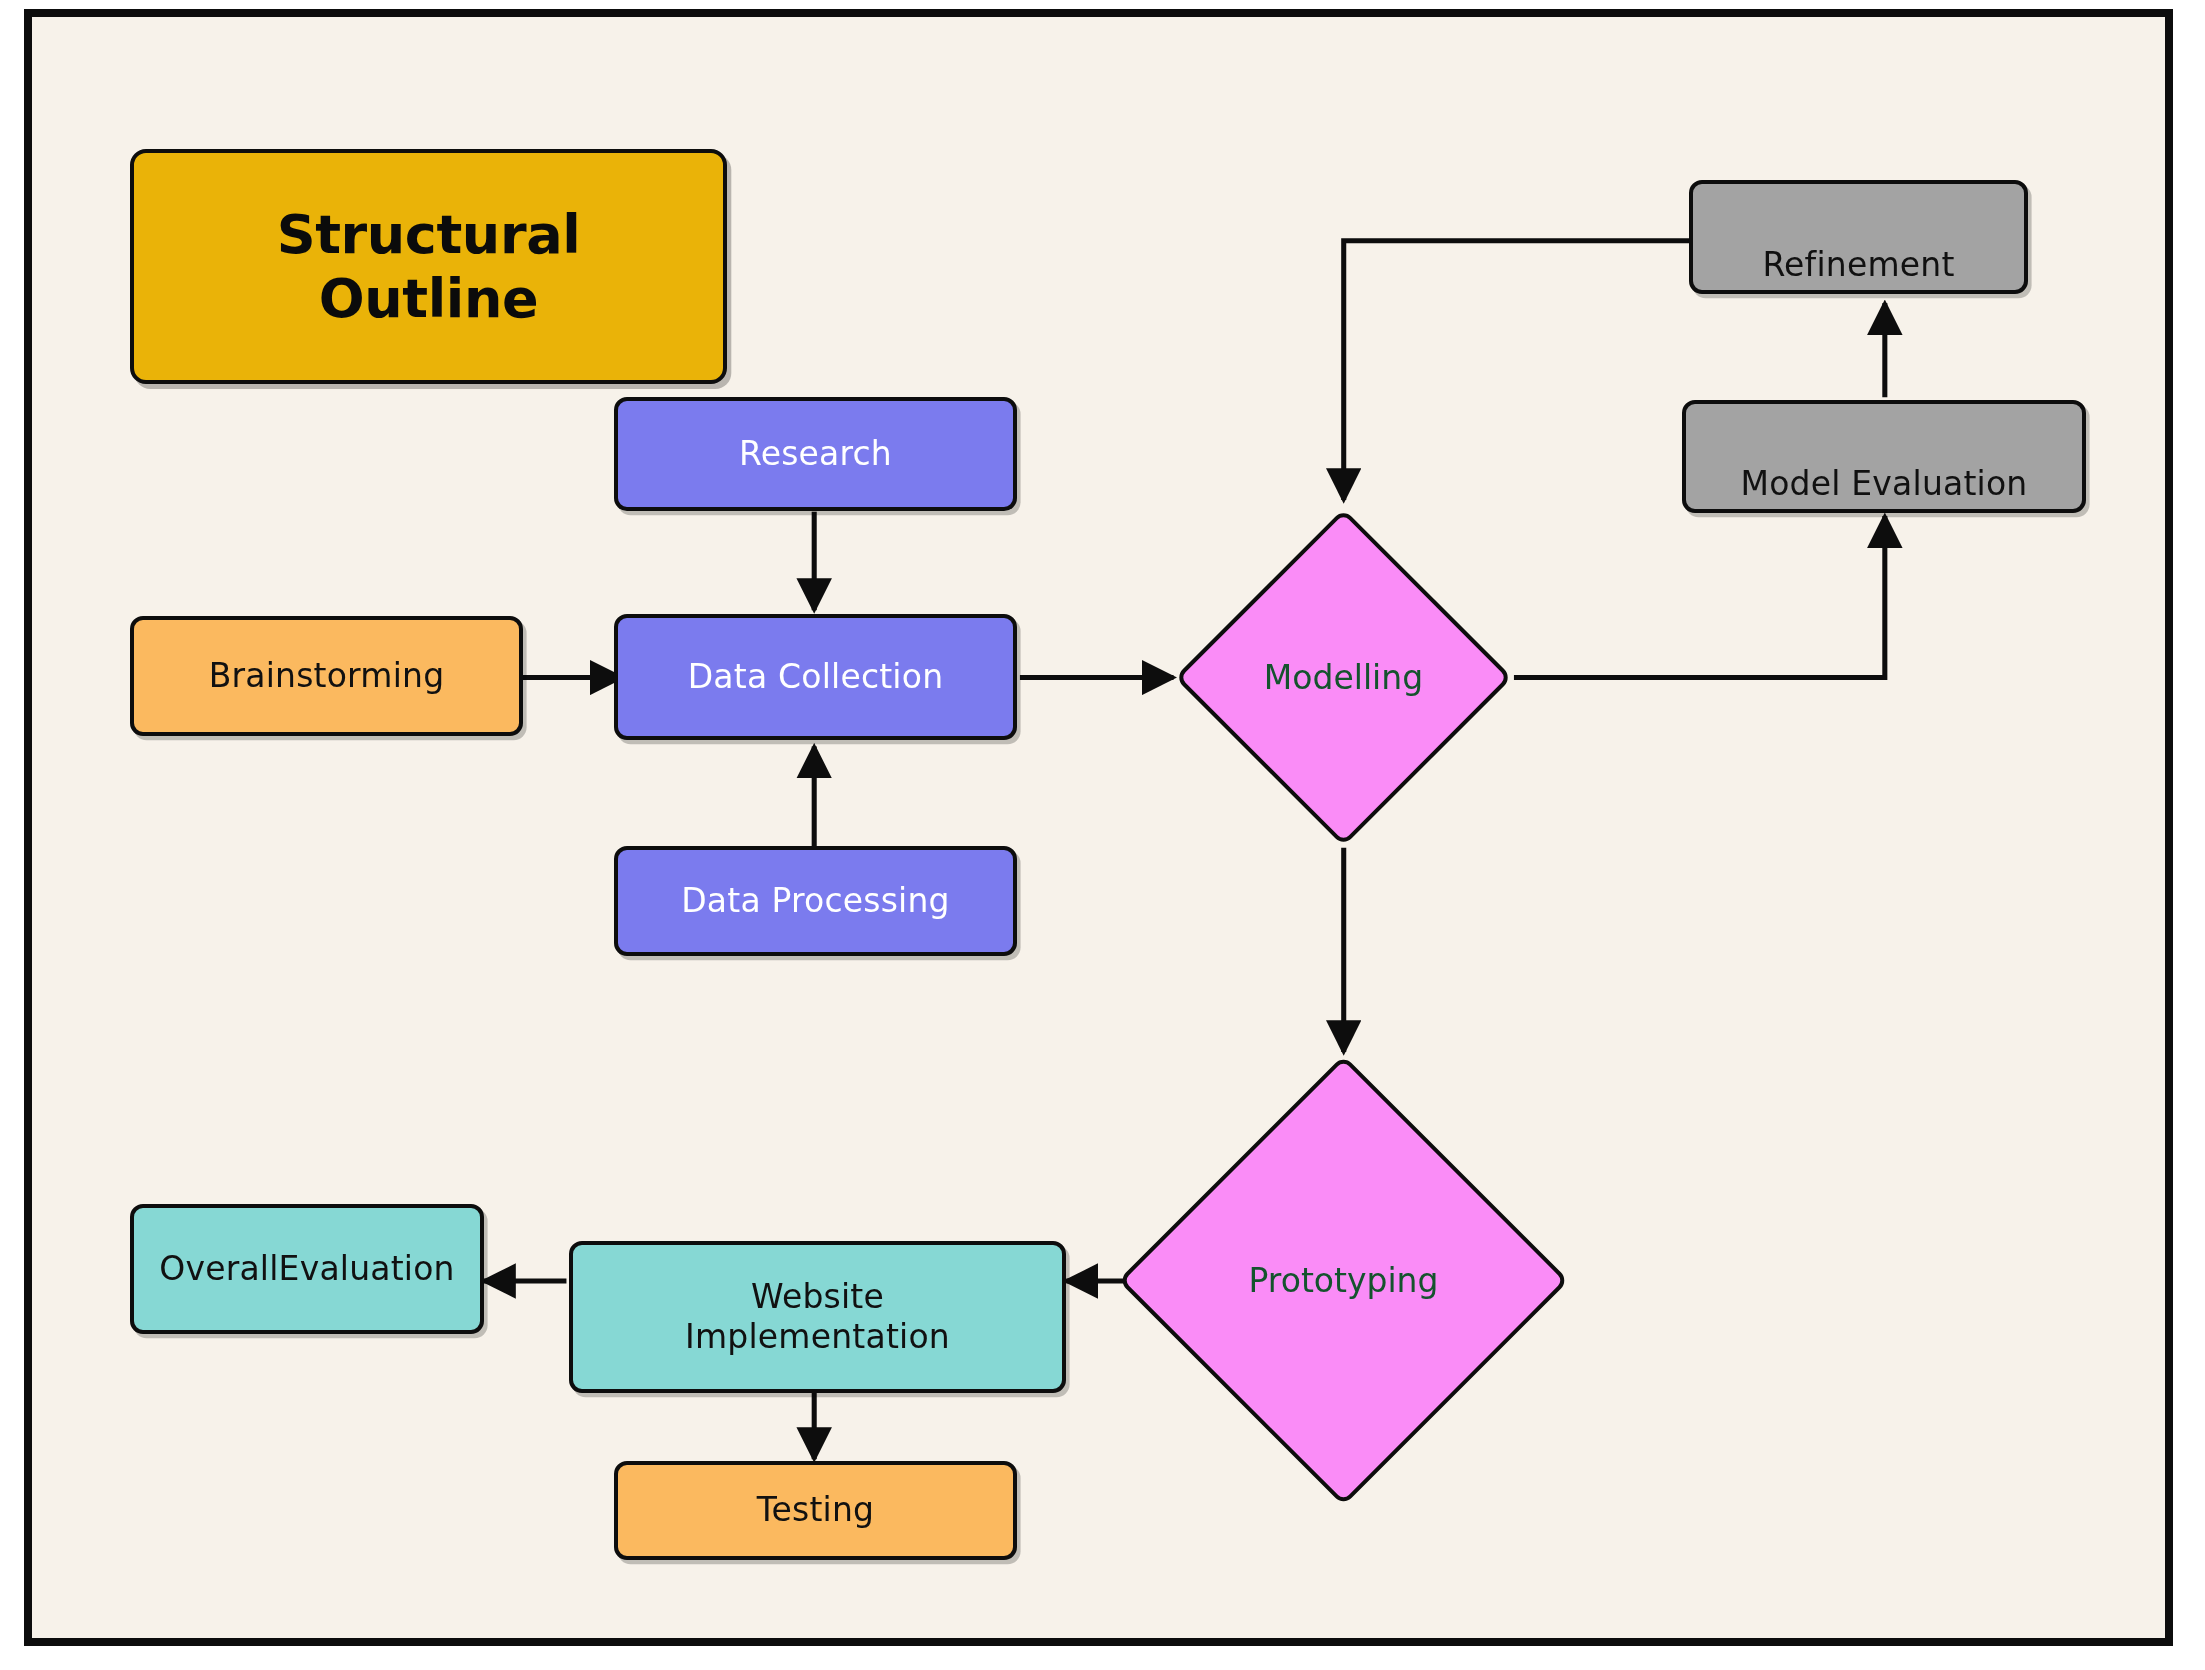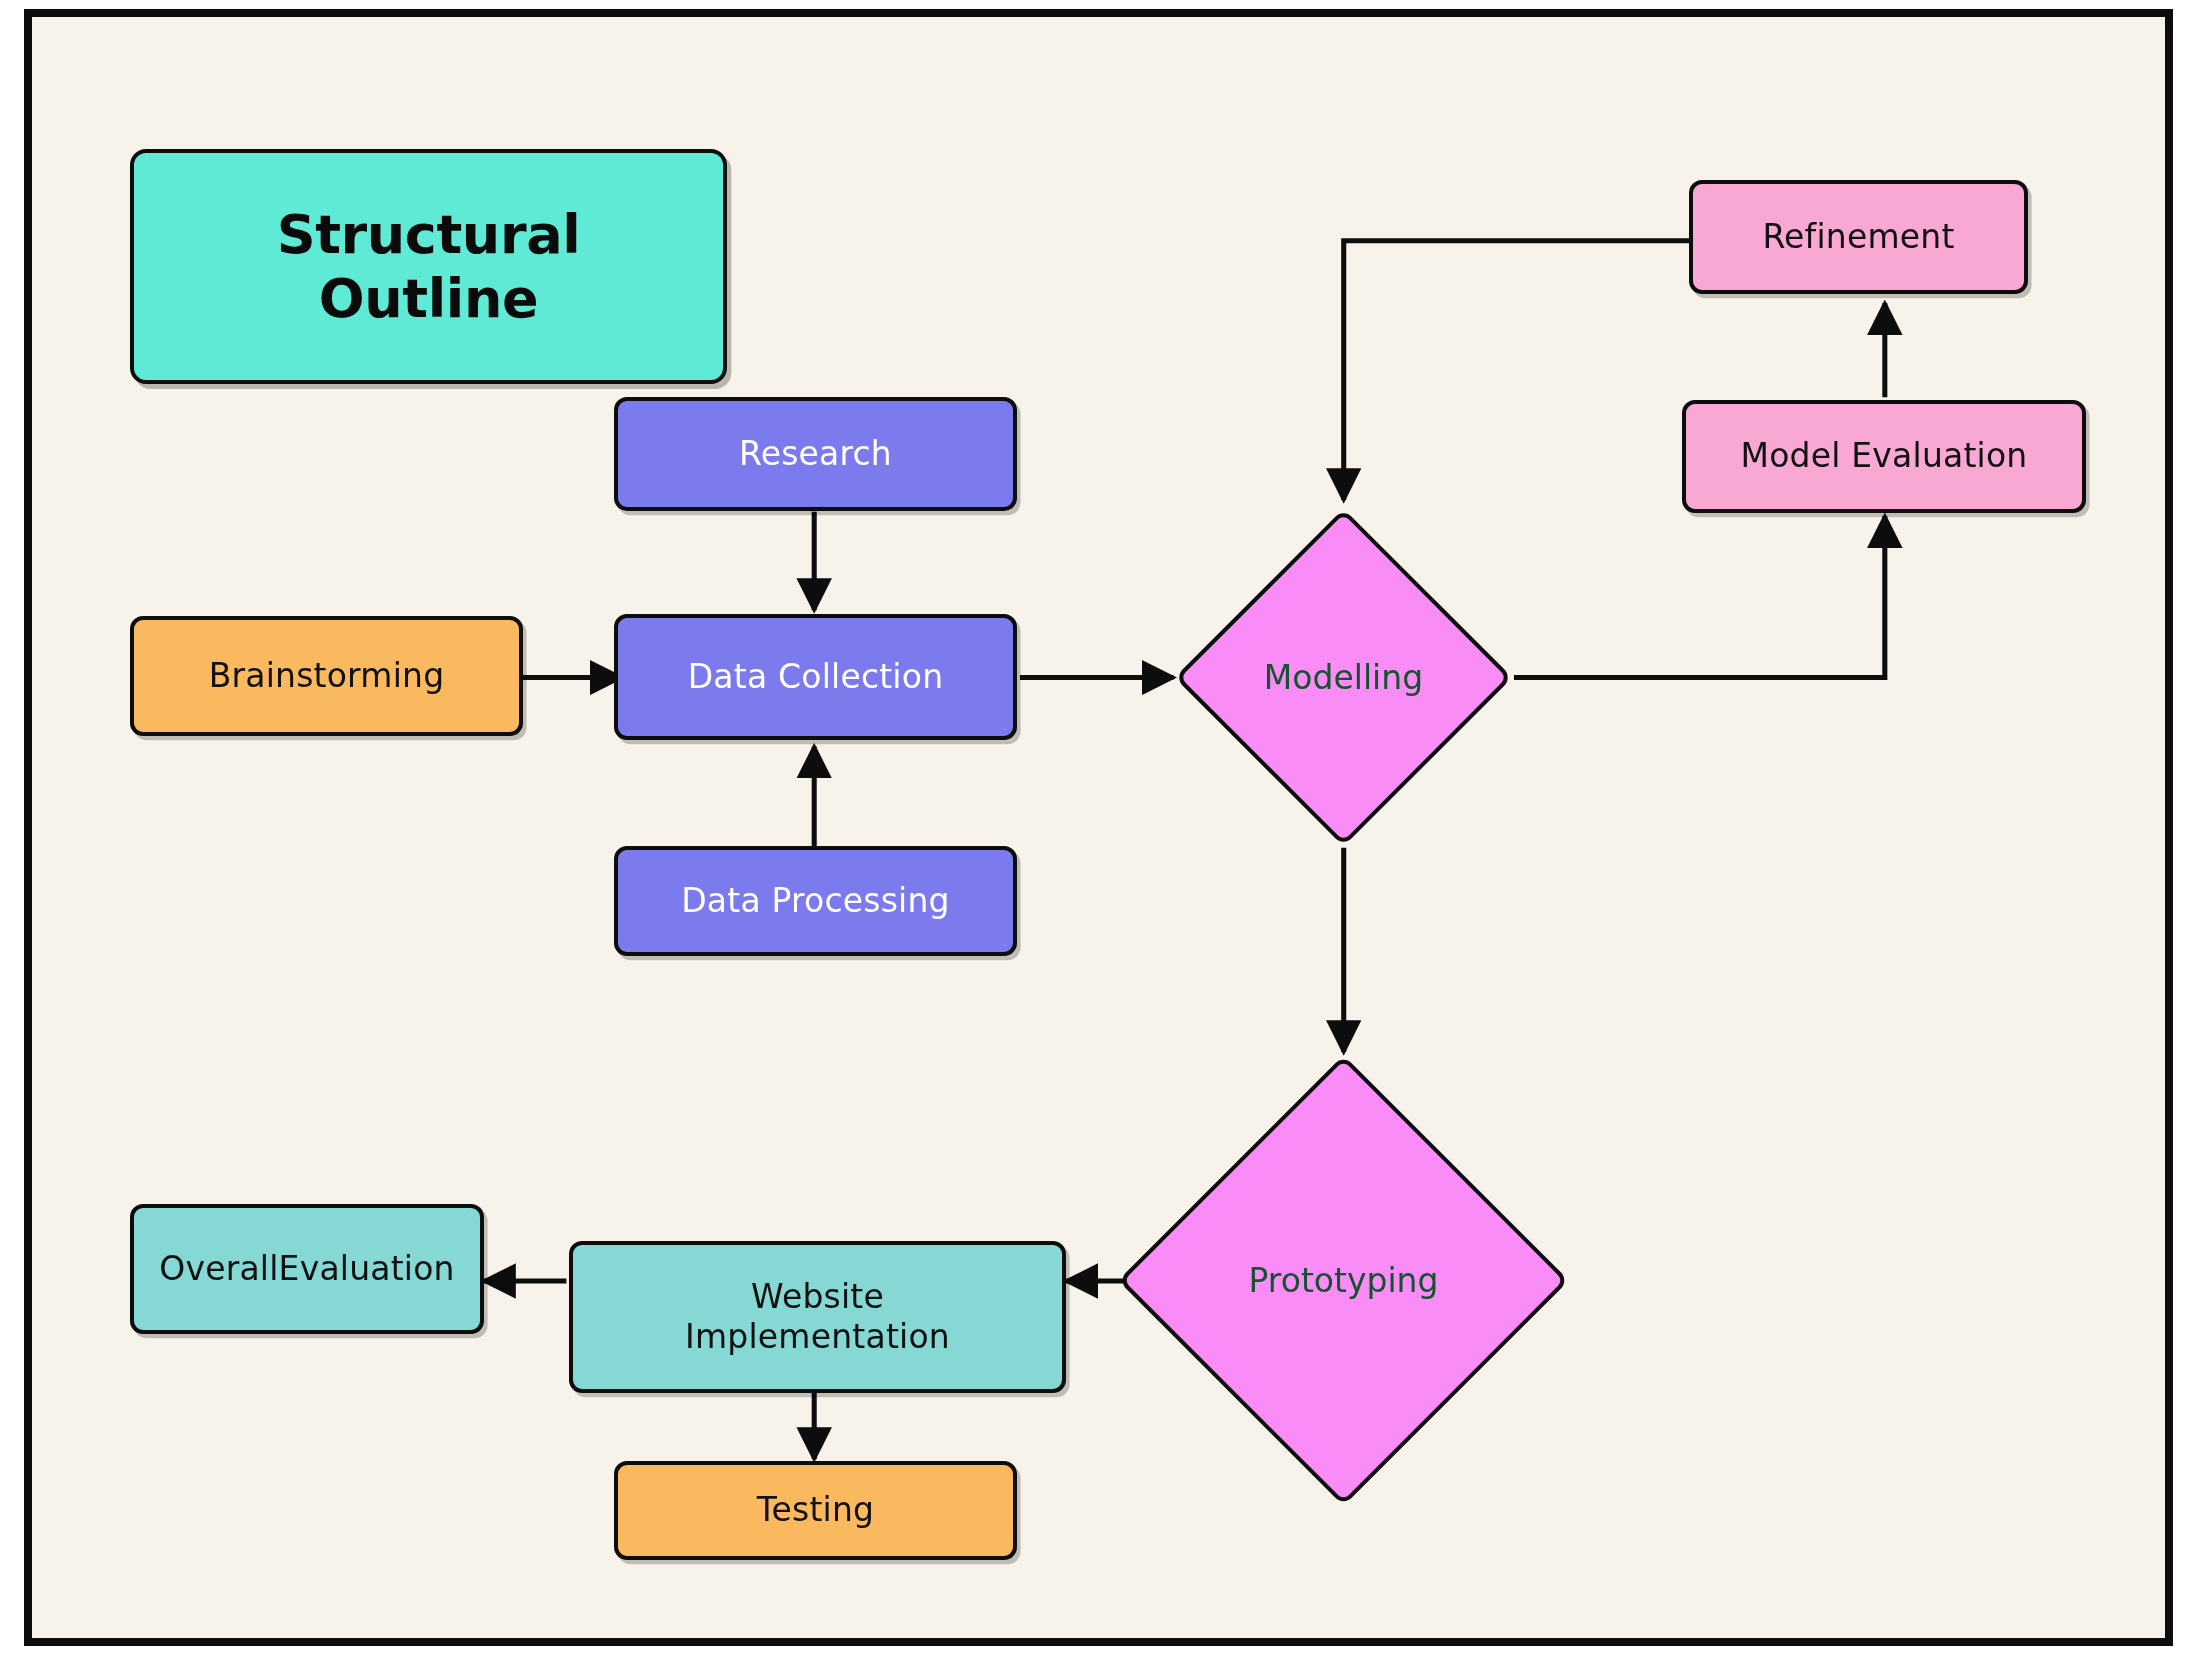--- a/index.html
+++ b/index.html
@@ -48,31 +48,31 @@
     border-radius: 13px;
     box-shadow: 3.6px 4.3px 0 rgba(0,0,0,0.22);
     font-size: 33px;
     line-height: 1.22;
     letter-spacing: 0.2px;
     color: #111111;
     padding: 4.3px 10px;
   }
   .node.blue   { background: #7b7bee; color: #ffffff; }
   .node.orange { background: #fbb95f; }
-  .node.cyan   { background: #f9a8d4; }
+  .node.cyan   { background: #a3a3a3; align-items: flex-end; }
   .node.teal   { background: #86d8d4; }
 
   
   #title-card {
     position: absolute;
     left: 130px;
     top: 149px;
     width: 597px;
     height: 235px;
-    background: #5eead4;
+    background: #eab308;
     border: 4.3px solid #0d0d0d;
     border-radius: 16px;
     box-shadow: 4.3px 5px 0 rgba(0,0,0,0.25);
     display: flex;
     align-items: center;
     justify-content: center;
     box-sizing: border-box;
   }
   #title-text {
     font-family: "DejaVu Sans", sans-serif;

